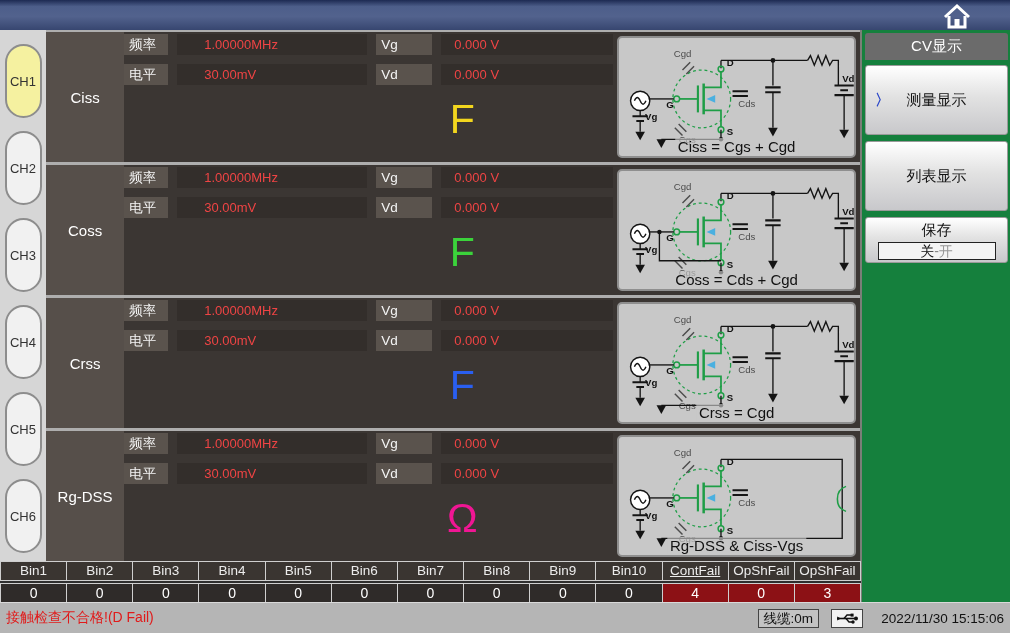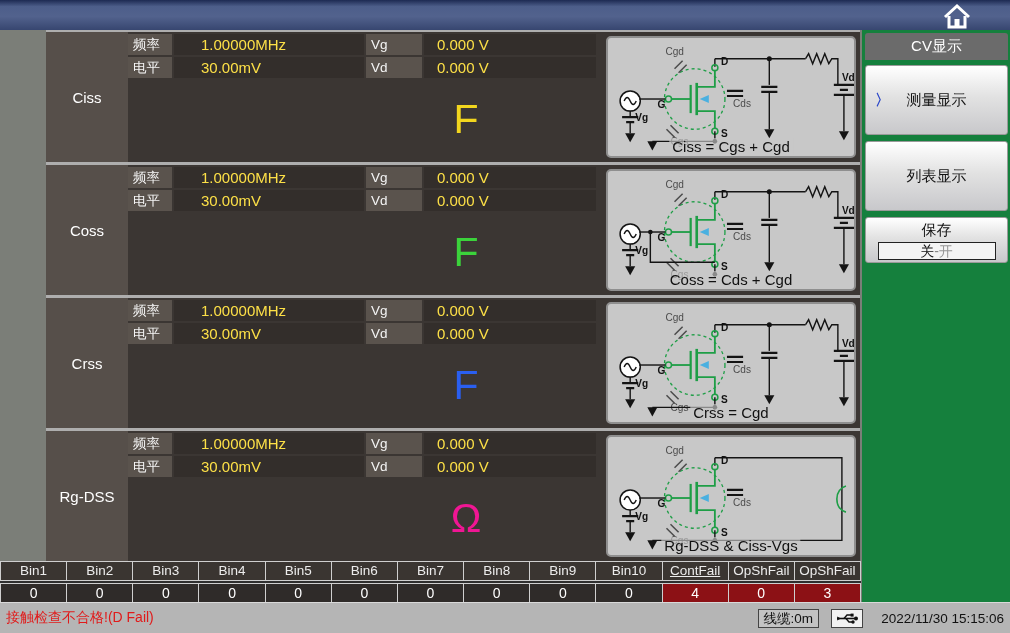--- a/index.html
+++ b/index.html
@@ -22,24 +22,24 @@
     justify-content:center; font-size:13px; color:#333; }
   .ch-pill.active { background:#f5f1a0; }
 
   
   .rows { position:absolute; top:30px; left:46px; width:814px; height:531px;
     background:#aeaeae; display:flex; flex-direction:column; gap:3px; padding-top:2px; }
   .mrow { flex:1; display:flex; background:#3b3633; overflow:hidden; }
   .mname { width:82px; background:#564f4a; color:#fff; font-size:15px;
     display:flex; align-items:center; justify-content:center; }
   .mdata { flex:1; position:relative; background:#3b3633; }
-  .pgrid { display:grid; grid-template-columns:44px 190px 56px 172px; gap:2px;
+  .pgrid { display:grid; grid-template-columns:44px 190px 56px 172px; gap:9px;
     padding-top:2px; grid-auto-rows:21px; }
   .pl { background:#5a534d; color:#f5f5f5; font-size:13.5px; line-height:21px; padding-left:5px; }
-  .pv { background:#332e2b; color:#fde047; font-size:15px; line-height:21px; padding-left:27px; }
+  .pv { background:#332e2b; color:#ef4444; font-size:13px; line-height:21px; padding-left:27px; }
   .pv.volt { padding-left:13px; }
   .bigunit { position:absolute; left:338px; top:46px; bottom:2px; transform:translateX(-50%);
     display:flex; align-items:center; font-size:41px; }
 
   
   .circuit { width:250px; margin:4px; position:relative; background:#c8c8c8;
     border:2px solid #8f8f8f; border-radius:5px; }
   .circuit svg { position:absolute; left:0; top:0; width:100%; height:100%; }
   .caption { position:absolute; bottom:1px; left:50%; transform:translateX(-50%);
     font-size:15px; color:#111; white-space:nowrap; background:rgba(200,200,200,0.65);
@@ -101,20 +101,40 @@
   <div class="titlebar">
     <div class="home-btn">
       <svg viewBox="0 0 30 26">
         <path d="M3,14 L15,3 L27,14" stroke="#fff" stroke-width="3" fill="none"></path>
         <path d="M7,13 V24 H23 V13" stroke="#fff" stroke-width="3" fill="none"></path>
         <rect x="12.5" y="16" width="5" height="8" fill="#fff"></rect>
       </svg>
     </div>
   </div>
 
+  <div class="ch-strip">
+    <div class="ch-pill active">
+        <span>CH1</span>
+      </div>
+    <div class="ch-pill">
+        <span>CH2</span>
+      </div>
+    <div class="ch-pill">
+        <span>CH3</span>
+      </div>
+    <div class="ch-pill">
+        <span>CH4</span>
+      </div>
+    <div class="ch-pill">
+        <span>CH5</span>
+      </div>
+    <div class="ch-pill">
+        <span>CH6</span>
+      </div>
+  </div>
 
   <div class="rows">
 
     <div class="mrow">
       <div class="mname">Ciss</div>
       <div class="mdata">
         <div class="pgrid">
           <div class="pl">频率</div>
           <div class="pv">1.00000MHz</div>
           <div class="pl">Vg</div>

